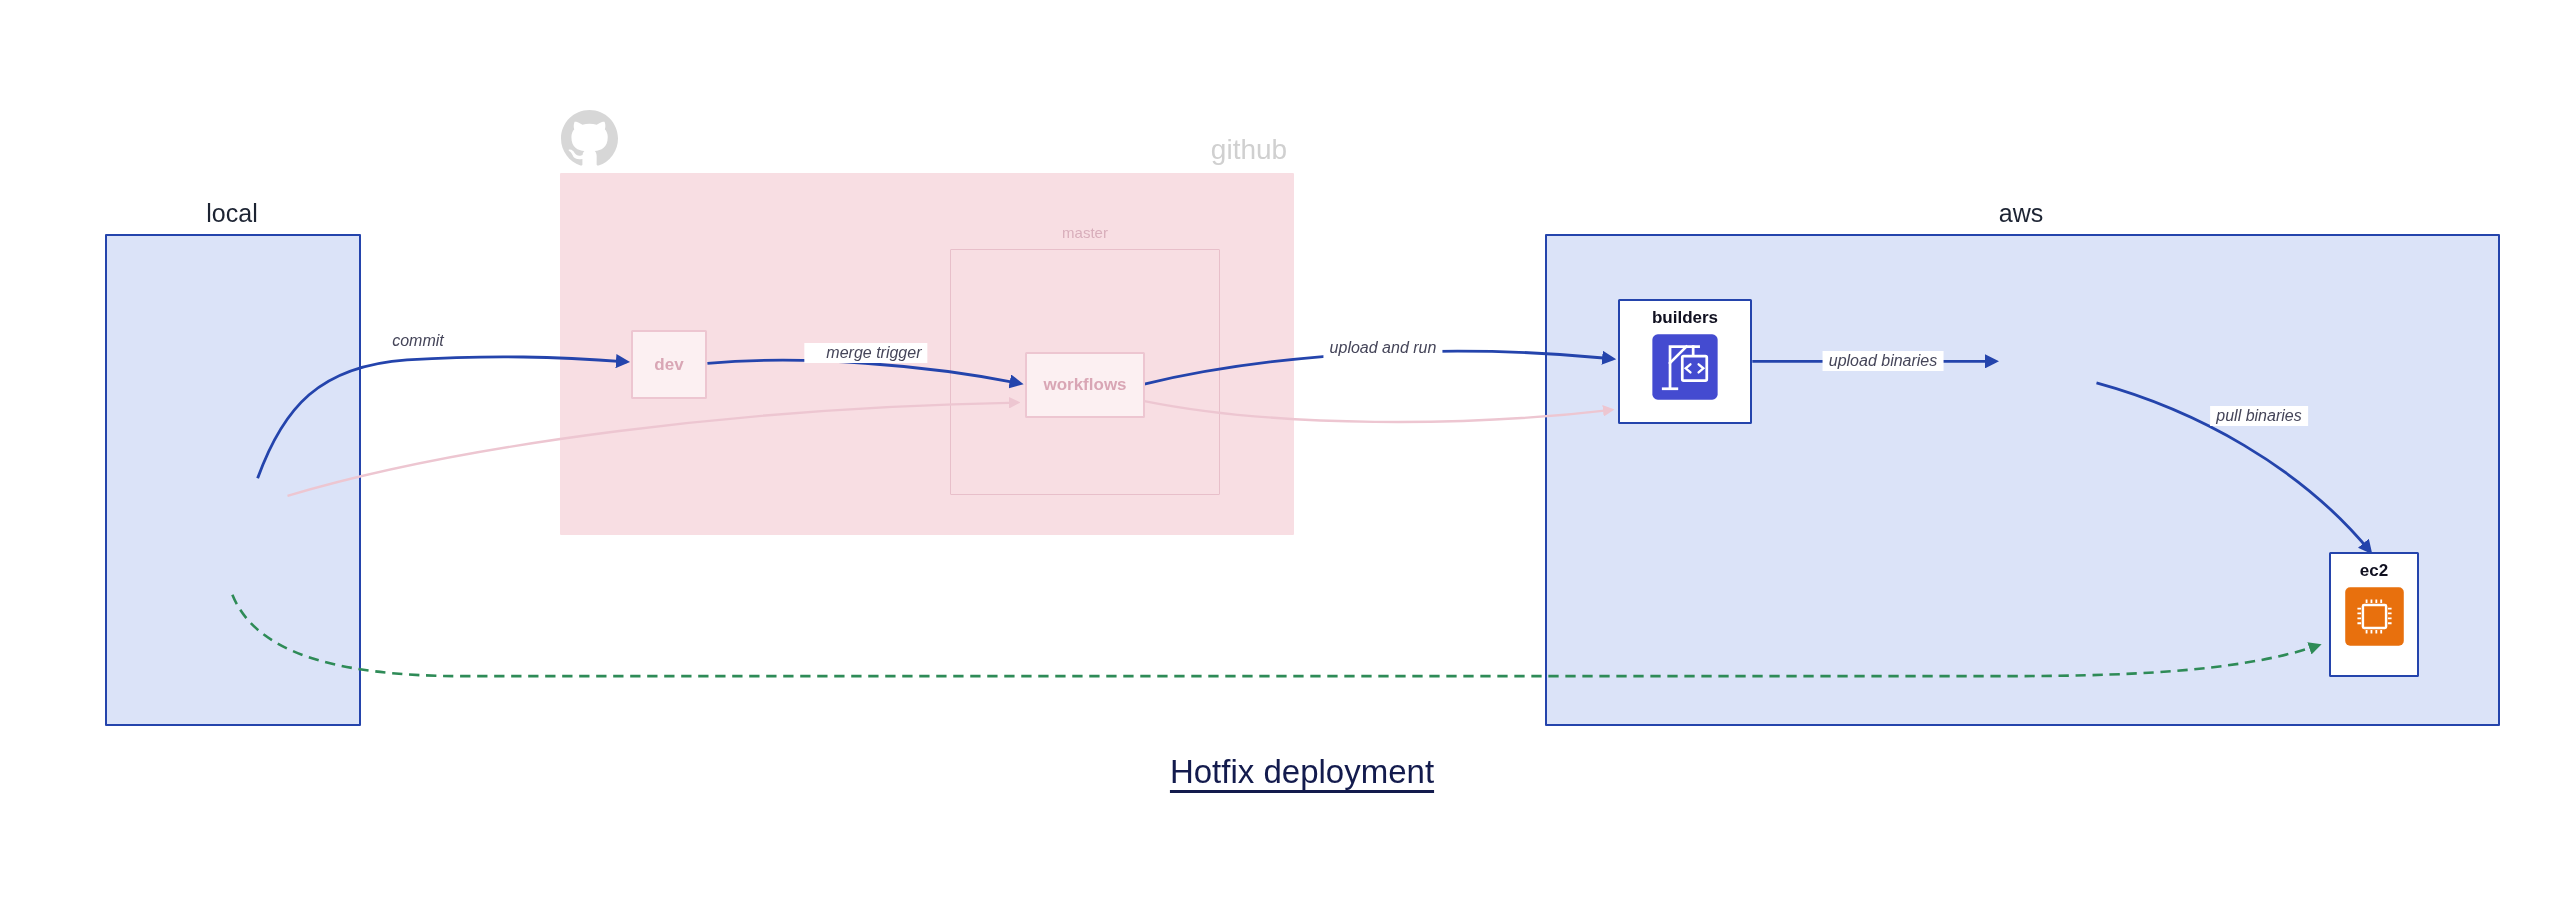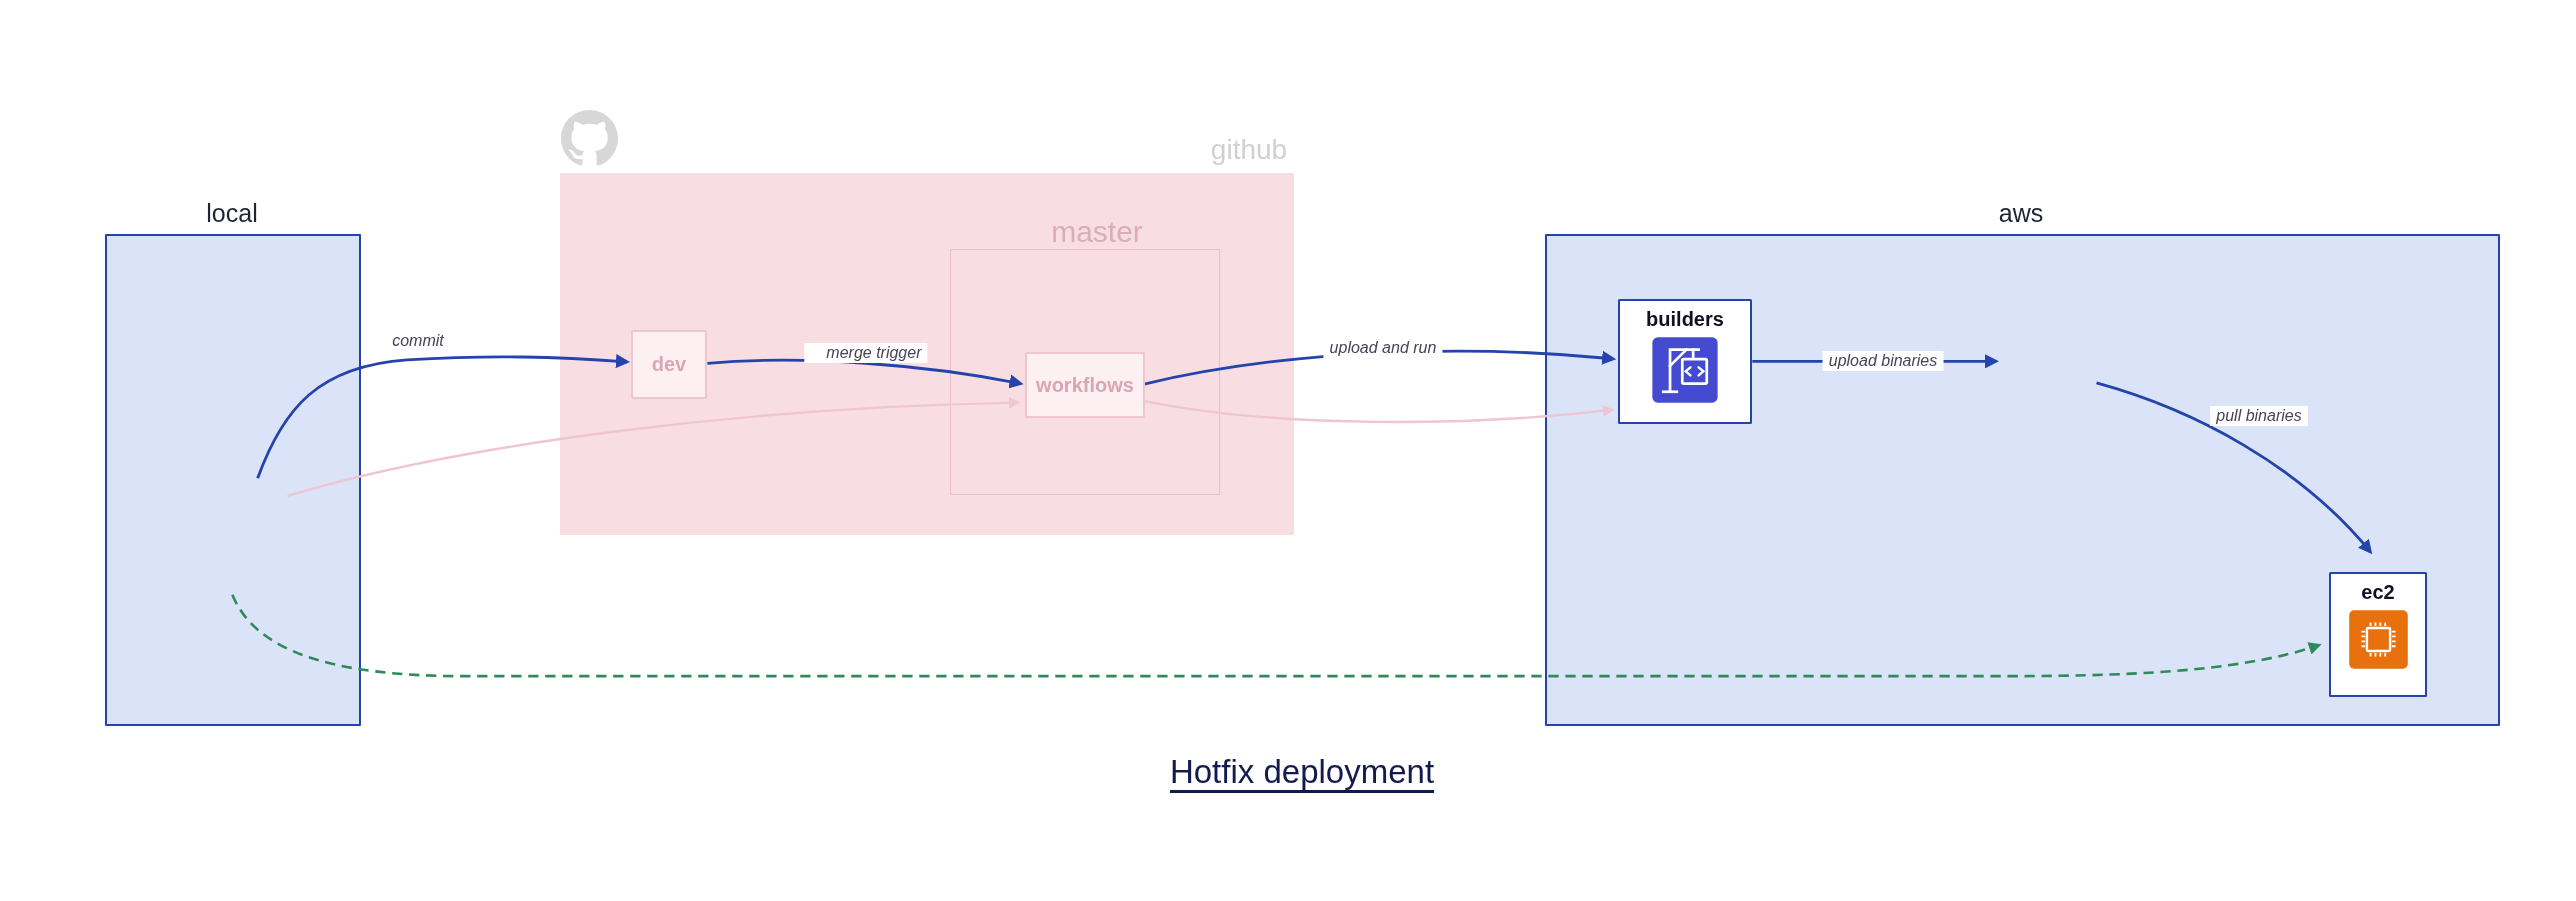--- a/index.html
+++ b/index.html
@@ -17,35 +17,35 @@
   .zone-master { background: transparent; border: 1.5px solid #e8bfca; border-radius: 1px; }
 
   .zone-label {
     position: absolute;
     transform: translate(-50%, -50%);
     font-size: 25px;
     color: #1d2433;
     white-space: nowrap;
   }
   .zone-label.github { font-size: 28px; color: #d0d0d0; }
-  .zone-label.master { font-size: 30px; color: #d8aebb; margin-left: 12px; }
+  .zone-label.master { font-size: 15px; color: #d8aebb; }
 
   .node {
     position: absolute;
     box-sizing: border-box;
     background: #ffffff;
     border: 2.1px solid #2444ac;
     border-radius: 1.5px;
     display: flex;
     flex-direction: column;
     align-items: center;
   }
   .node-label {
     font-weight: bold;
-    font-size: 20px;
+    font-size: 17px;
     color: #101020;
     margin-top: 7.2px;
     white-space: nowrap;
   }
   .node-icon { margin-top: 5.2px; line-height: 0; }
   .node-faded {
     background: rgba(255,255,255,0.55);
     border-color: #edc6d1;
     justify-content: center;
   }
@@ -139,21 +139,21 @@
         </g>
         <g stroke="#fff" stroke-width="3.5" fill="none" stroke-linecap="round">
           <path d="M58 46 l-7 6 7 6"></path>
           <path d="M70 46 l7 6 -7 6"></path>
         </g>
       </svg>
     </div>
   </div>
 
 
-  <div class="node" style="left:2329px; top:572px; width:98px; height:125px;">
+  <div class="node" style="left:2329px; top:552px; width:90px; height:125px;">
     <div class="node-label">ec2</div>
     <div class="node-icon">
       <svg viewBox="0 0 100 100" width="61" height="61">
         <rect x="2" y="2" width="96" height="96" rx="8" fill="#e8700d"></rect>
         <rect x="31" y="31" width="38" height="38" rx="2" fill="none" stroke="#fff" stroke-width="4"></rect>
         <g stroke="#fff" stroke-width="3">
           <path d="M37 22 v6 M45 22 v6 M53 22 v6 M61 22 v6"></path>
           <path d="M37 72 v6 M45 72 v6 M53 72 v6 M61 72 v6"></path>
           <path d="M22 37 h6 M22 45 h6 M22 53 h6 M22 61 h6"></path>
           <path d="M72 37 h6 M72 45 h6 M72 53 h6 M72 61 h6"></path>

